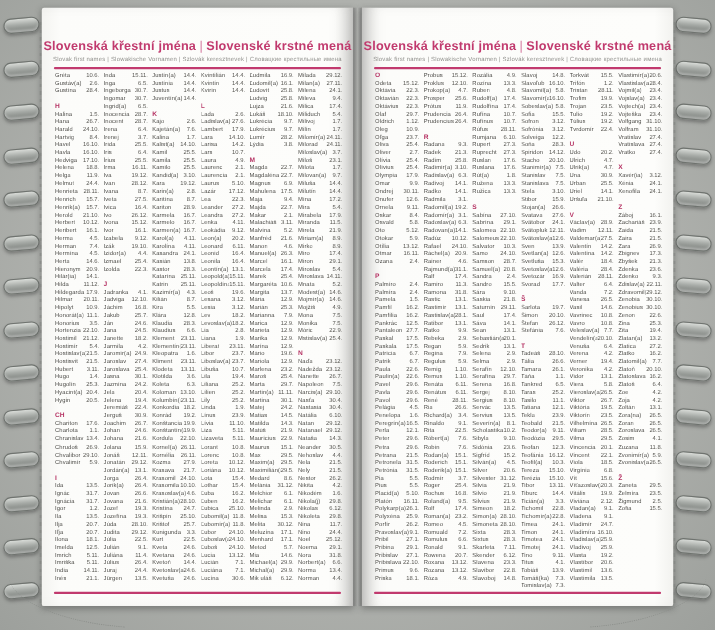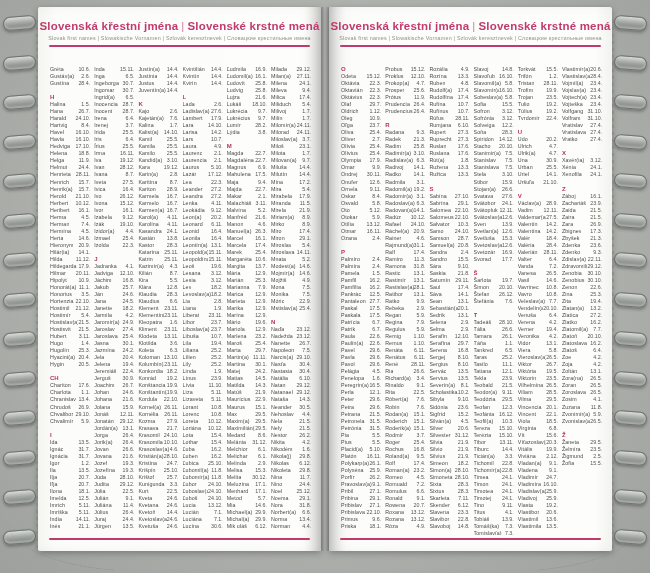--- a/index.html
+++ b/index.html
@@ -11,21 +11,21 @@
   .book{position:absolute;inset:0;}
   .page{
     position:absolute;top:7px;height:544px;width:283px;
     background:linear-gradient(90deg,#f4f4f1 0%, #fcfcfa 6%, #fdfdfb 94%, #f2f2ef 100%);
     box-shadow:0 2px 6px rgba(40,40,40,.35);
   }
   .page.left{left:38px;border-radius:2px 0 0 2px;
     box-shadow:0 2px 6px rgba(40,40,40,.35), inset -14px 0 18px -14px rgba(60,60,60,.55);}
   .page.right{left:329px;border-radius:0 2px 2px 0;
     box-shadow:0 2px 6px rgba(40,40,40,.35), inset 14px 0 18px -14px rgba(60,60,60,.55);}
-  .pg-header{margin-top:13px;text-align:center;}
+  .pg-header{margin-top:29px;text-align:center;}
   .pg-title{font-size:11.5px;font-weight:bold;color:#c13a6e;letter-spacing:.2px;}
   .pg-title .sep{font-weight:normal;color:#d47ba0;padding:0 3px;}
   .pg-subtitle{margin-top:3px;font-size:5.4px;color:#90908c;letter-spacing:.2px;}
   .rule{height:1.6px;background:#c13a6e;margin:4px 11px 0 11px;border-radius:1px;}
   .rule.bottom{position:absolute;left:0;right:0;bottom:11px;margin:0 11px;}
   .cols{position:absolute;top:59px;left:12px;right:8px;bottom:16px;display:flex;}
   .col{width:44.2px;flex:0 0 44.2px;overflow:hidden;}
   .row{display:flex;align-items:baseline;height:7.04px;line-height:7.04px;
        font-size:5.3px;color:#4b4a46;white-space:nowrap;}
   .row .nm{overflow:hidden;letter-spacing:.1px;}

